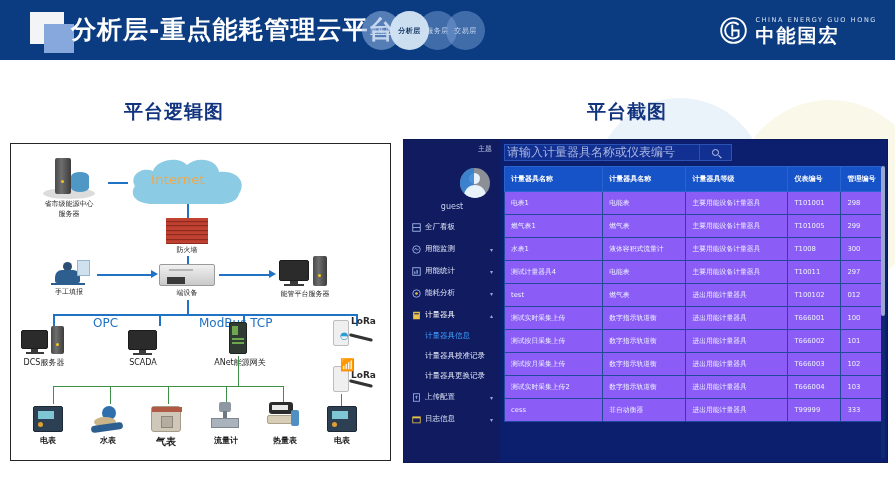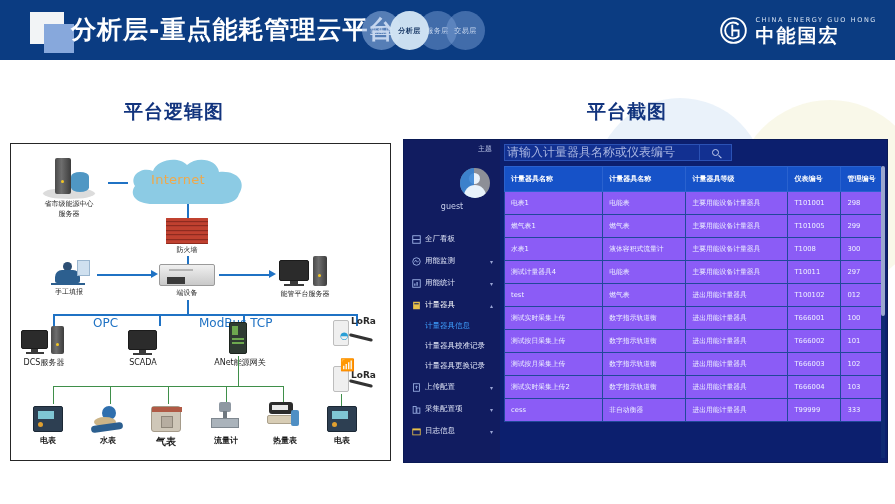--- a/index.html
+++ b/index.html
@@ -115,21 +115,21 @@
     position:absolute; left:56px; top:28px; width:30px; height:30px; border-radius:50%;
     background:#8d8f97; overflow:hidden;
   }
   .avatar::before { content:""; position:absolute; left:9px; top:5px; width:11px; height:11px; border-radius:50%; background:#e8f2fb; }
   .avatar::after  { content:""; position:absolute; left:4px; top:17px; width:22px; height:14px; border-radius:11px 11px 0 0; background:#e8f2fb; }
   .avatar-badge { position:absolute; left:0; top:0; width:14px; height:30px; background:#2e7fd4; opacity:.85; }
   .username {
     position:absolute; left:0; top:62px; width:96px; text-align:center;
     font-size:8px; color:#c6cdea;
   }
-  .menu { position:absolute; left:0; top:88px; width:96px; }
+  .menu { position:absolute; left:0; top:76px; width:96px; }
   .menu-item {
     position:relative; height:22px; display:flex; align-items:center;
     padding-left:8px; font-size:7.5px; color:#dfe4f7; white-space:nowrap;
   }
   .menu-item.active > .mi-label { color:#ffffff; }
   .mi-icon {
     width:9px; height:9px; margin-right:4px; flex:0 0 auto;
     display:inline-block; position:relative;
   }
   .mi-chev { position:absolute; right:7px; font-size:6px; color:#9aa4d4; }
@@ -392,20 +392,30 @@
           <svg viewBox="0 0 12 12" width="9" height="9">
               <rect x="1" y="1" width="10" height="10" fill="none" stroke="#9fb4e8" stroke-width="1.2"></rect>
               <rect x="3" y="6" width="1.6" height="3" fill="#9fb4e8"></rect>
               <rect x="6" y="4" width="1.6" height="5" fill="#9fb4e8"></rect>
             </svg>
         </span>
         <span class="mi-label">用能统计</span>
         <span class="mi-chev">▾</span>
       </div>
 
+      <div class="menu-item">
+        <span class="mi-icon">
+          <svg viewBox="0 0 12 12" width="9" height="9">
+              <circle cx="6" cy="6" r="5" fill="none" stroke="#9fb4e8" stroke-width="1.2"></circle>
+              <circle cx="6" cy="6" r="1.8" fill="#e8c04a"></circle>
+            </svg>
+        </span>
+        <span class="mi-label">能耗分析</span>
+        <span class="mi-chev">▾</span>
+      </div>
 
       <div class="menu-item active">
         <span class="mi-icon">
           <svg viewBox="0 0 12 12" width="9" height="9">
               <rect x="1.5" y="1" width="9" height="10" fill="#e8c04a"></rect>
               <rect x="3" y="3" width="6" height="1.4" fill="#13215f"></rect>
             </svg>
         </span>
         <span class="mi-label">计量器具</span>
         <span class="mi-chev">▴</span>
@@ -425,30 +435,20 @@
         <span class="mi-icon">
           <svg viewBox="0 0 12 12" width="9" height="9">
               <rect x="2" y="1" width="8" height="10" fill="none" stroke="#9fb4e8" stroke-width="1.1"></rect>
               <path d="M6 8 L6 4 M4.3 5.6 L6 3.9 L7.7 5.6" fill="none" stroke="#9fb4e8" stroke-width="1"></path>
             </svg>
         </span>
         <span class="mi-label">上传配置</span>
         <span class="mi-chev">▾</span>
       </div>
 
-      <div class="menu-item">
-        <span class="mi-icon">
-          <svg viewBox="0 0 12 12" width="9" height="9">
-              <rect x="1.5" y="2" width="4" height="9" fill="none" stroke="#9fb4e8" stroke-width="1.1"></rect>
-              <rect x="6.5" y="4" width="4" height="7" fill="none" stroke="#9fb4e8" stroke-width="1.1"></rect>
-            </svg>
-        </span>
-        <span class="mi-label">采集配置项</span>
-        <span class="mi-chev">▾</span>
-      </div>
 
       <div class="menu-item">
         <span class="mi-icon">
           <svg viewBox="0 0 12 12" width="9" height="9">
               <rect x="1" y="2.5" width="10" height="8" fill="none" stroke="#e8c04a" stroke-width="1.1"></rect>
               <rect x="1" y="2.5" width="10" height="2" fill="#e8c04a"></rect>
             </svg>
         </span>
         <span class="mi-label">日志信息</span>
         <span class="mi-chev">▾</span>

